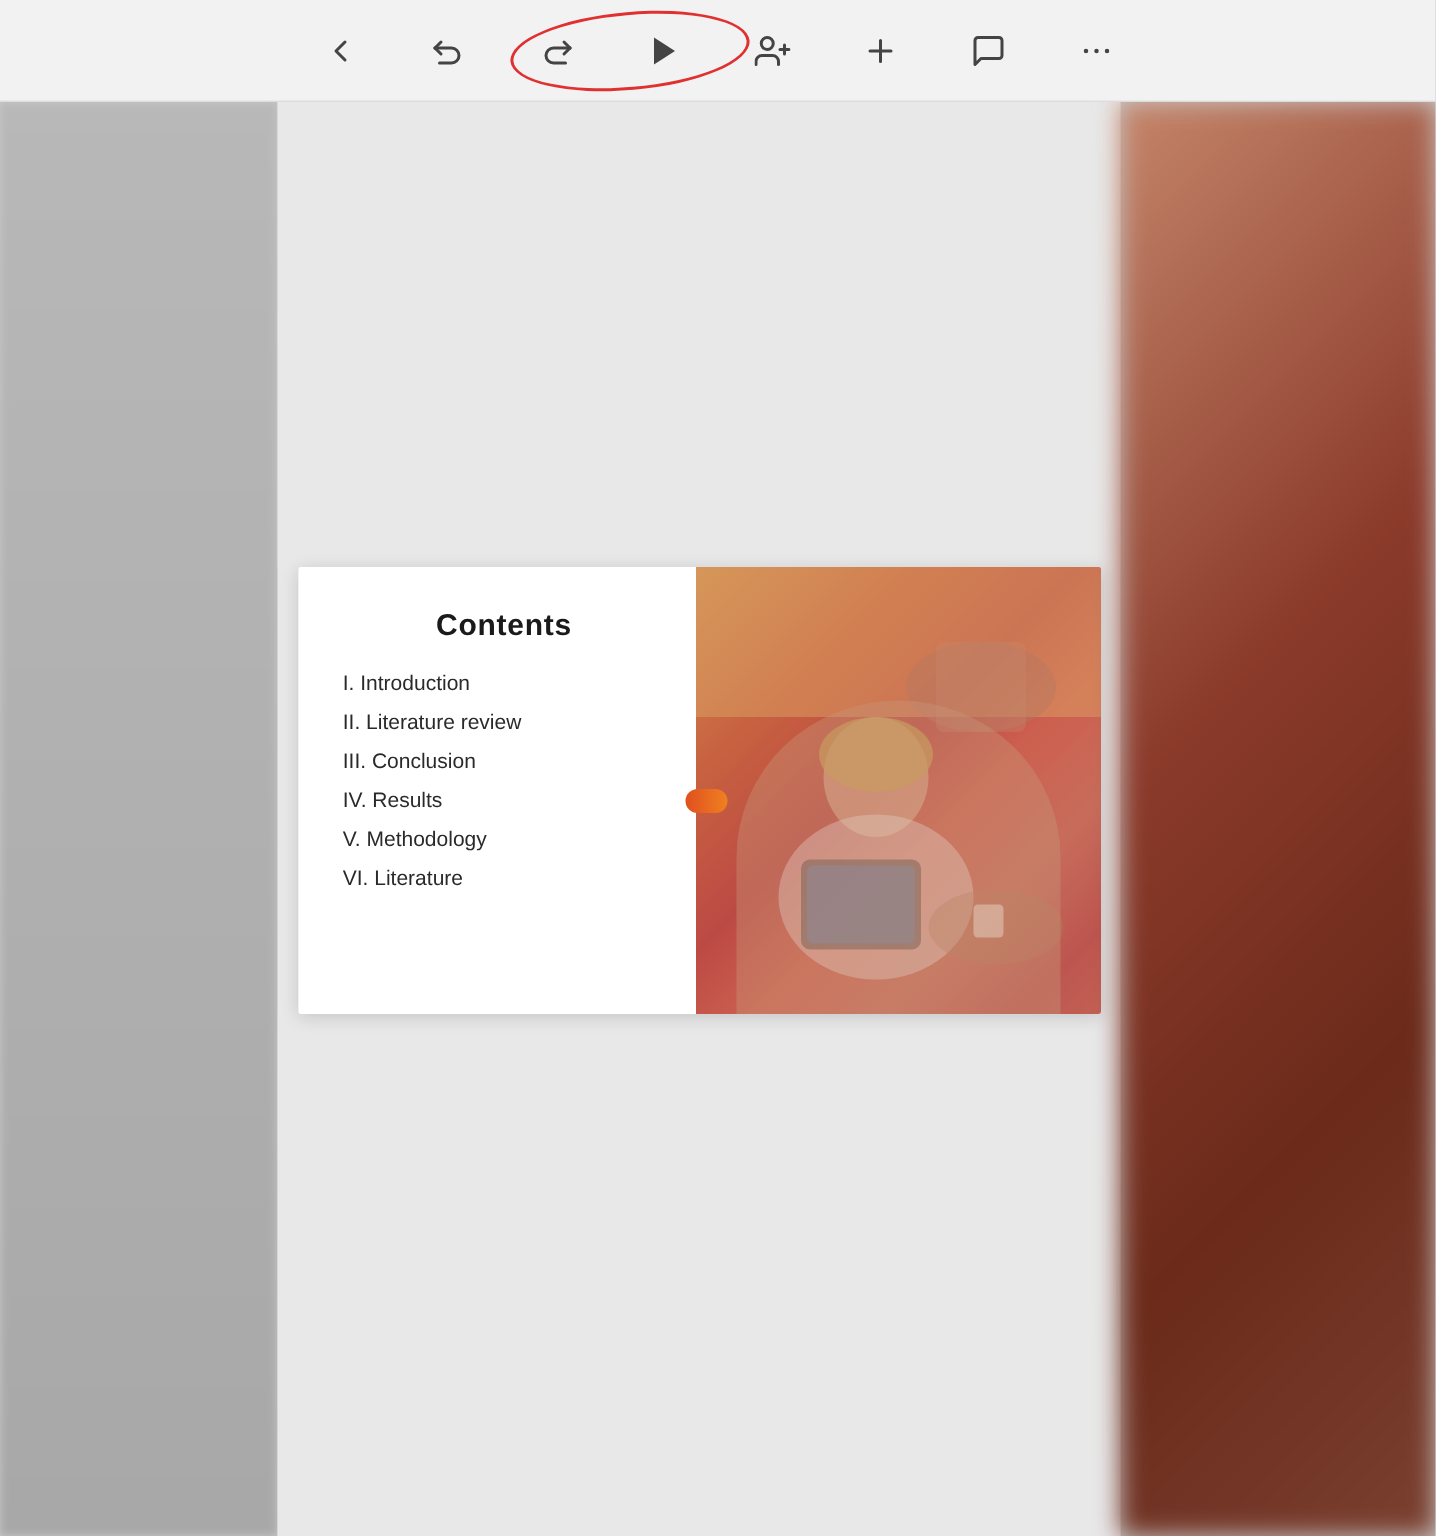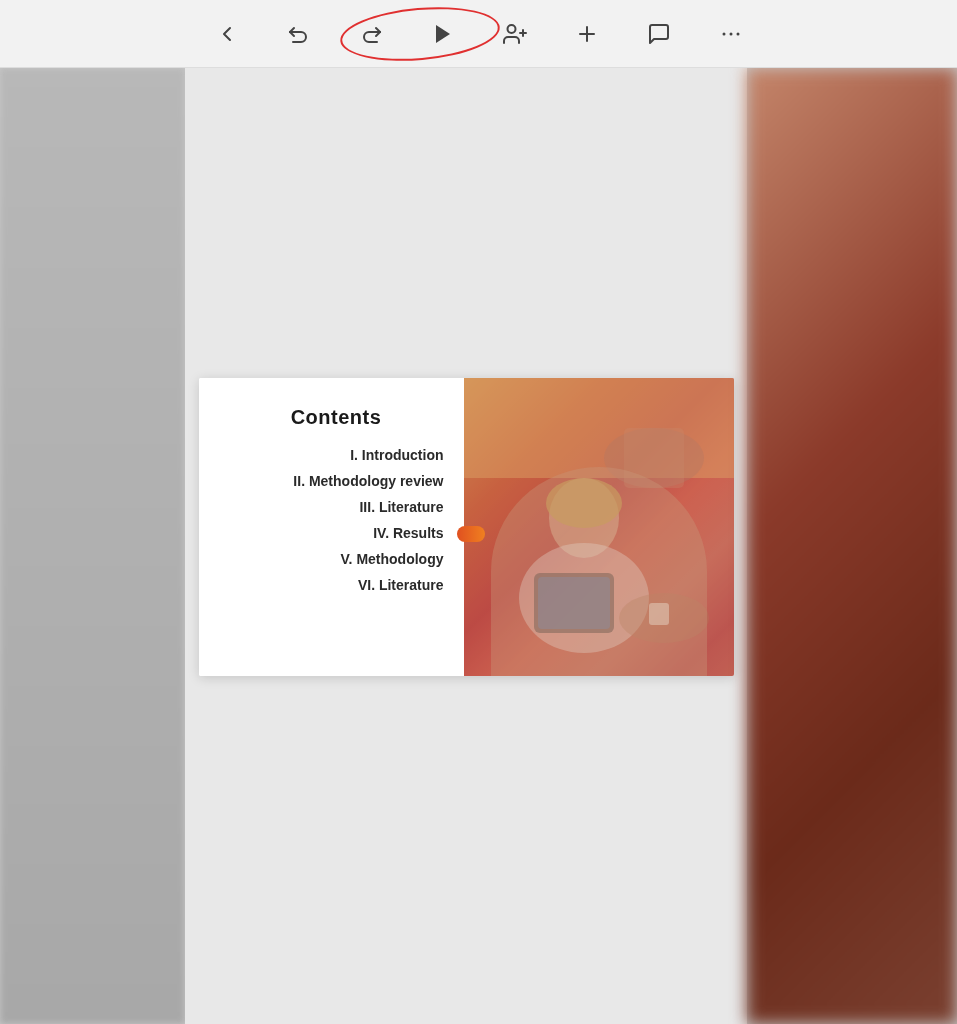--- a/index.html
+++ b/index.html
@@ -138,22 +138,21 @@
     .toc-list {
       list-style: none;
       display: flex;
       flex-direction: column;
       gap: 10px;
     }
 
     .toc-item {
       font-size: 14px;
       color: #2a2a2a;
-      font-weight: 700;
-      text-align: right;
+      font-weight: 400;
     }
 
     
     .slide-right {
       flex: 1;
       position: relative;
       overflow: hidden;
     }
 
     .slide-image {
@@ -285,22 +284,22 @@
   <div class="center-content">
 
     <div class="slide-top-area"></div>
 
     <div class="slide-card">
 
       <div class="slide-left">
         <div class="slide-title">Contents</div>
         <ul class="toc-list">
         <li class="toc-item">I.  Introduction</li>
-            <li class="toc-item">II.  Methodology review</li>
-            <li class="toc-item">III.  Literature</li>
+            <li class="toc-item">II.  Literature review</li>
+            <li class="toc-item">III.  Conclusion</li>
             <li class="toc-item">IV.  Results</li>
             <li class="toc-item">V.  Methodology</li>
             <li class="toc-item">VI.  Literature</li>
           </ul>
       </div>
 
       <div class="slide-dot"></div>
 
       <div class="slide-right">
         <div class="slide-image">

